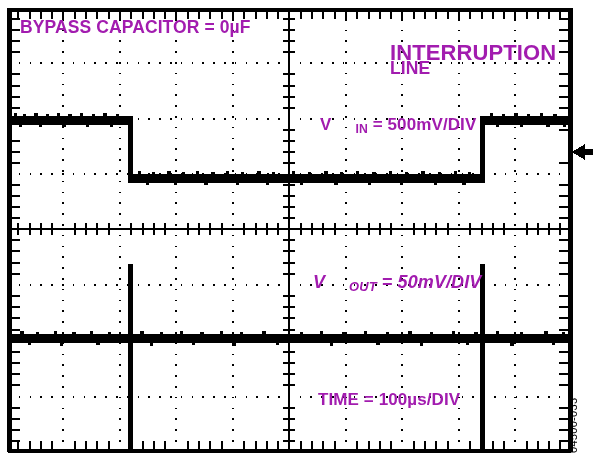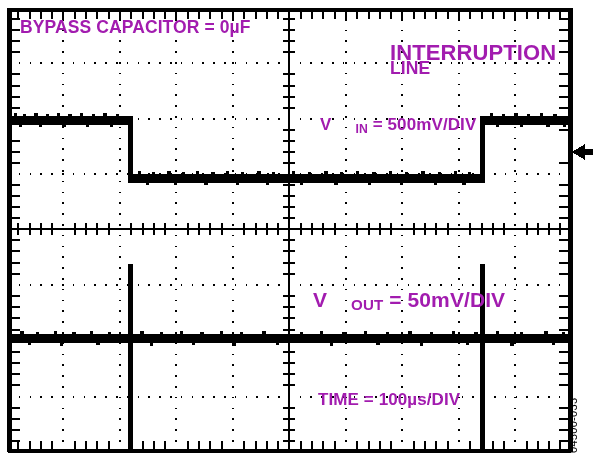--- a/index.html
+++ b/index.html
@@ -9,21 +9,21 @@
   #scope{position:absolute;left:0;top:0;width:600px;height:464px;}
 
   .lbl{position:absolute;font-weight:bold;color:#a21caf;white-space:nowrap;
        letter-spacing:.1px;font-family:"Liberation Sans",sans-serif;}
   .lbl sub{font-size:.72em;vertical-align:-0.22em;font-weight:bold;margin-left:24px;}
 
   #bypass-label{left:20px;top:17px;font-size:17.5px;}
   #line-int-l1{left:390px;top:17px;font-size:17.5px;margin-top:41px;}
   #line-int-l2{left:390px;top:40px;font-size:22px;}
   #vin-label{left:320px;top:115px;font-size:17px;}
-  #vout-label{left:313px;top:288px;font-size:21px;}
+  #vout-label{left:313px;top:272px;font-size:18px;font-style:italic;}
   #time-label{left:318px;top:390px;font-size:17px;}
 
   #fig-id{position:absolute;left:567px;top:373px;width:18px;height:80px;
           font-size:11px;font-weight:normal;color:#000;
           writing-mode:vertical-rl;transform:rotate(180deg);
           font-family:"Liberation Sans",sans-serif;letter-spacing:.3px;}
 </style>
 </head>
 <body>
 

